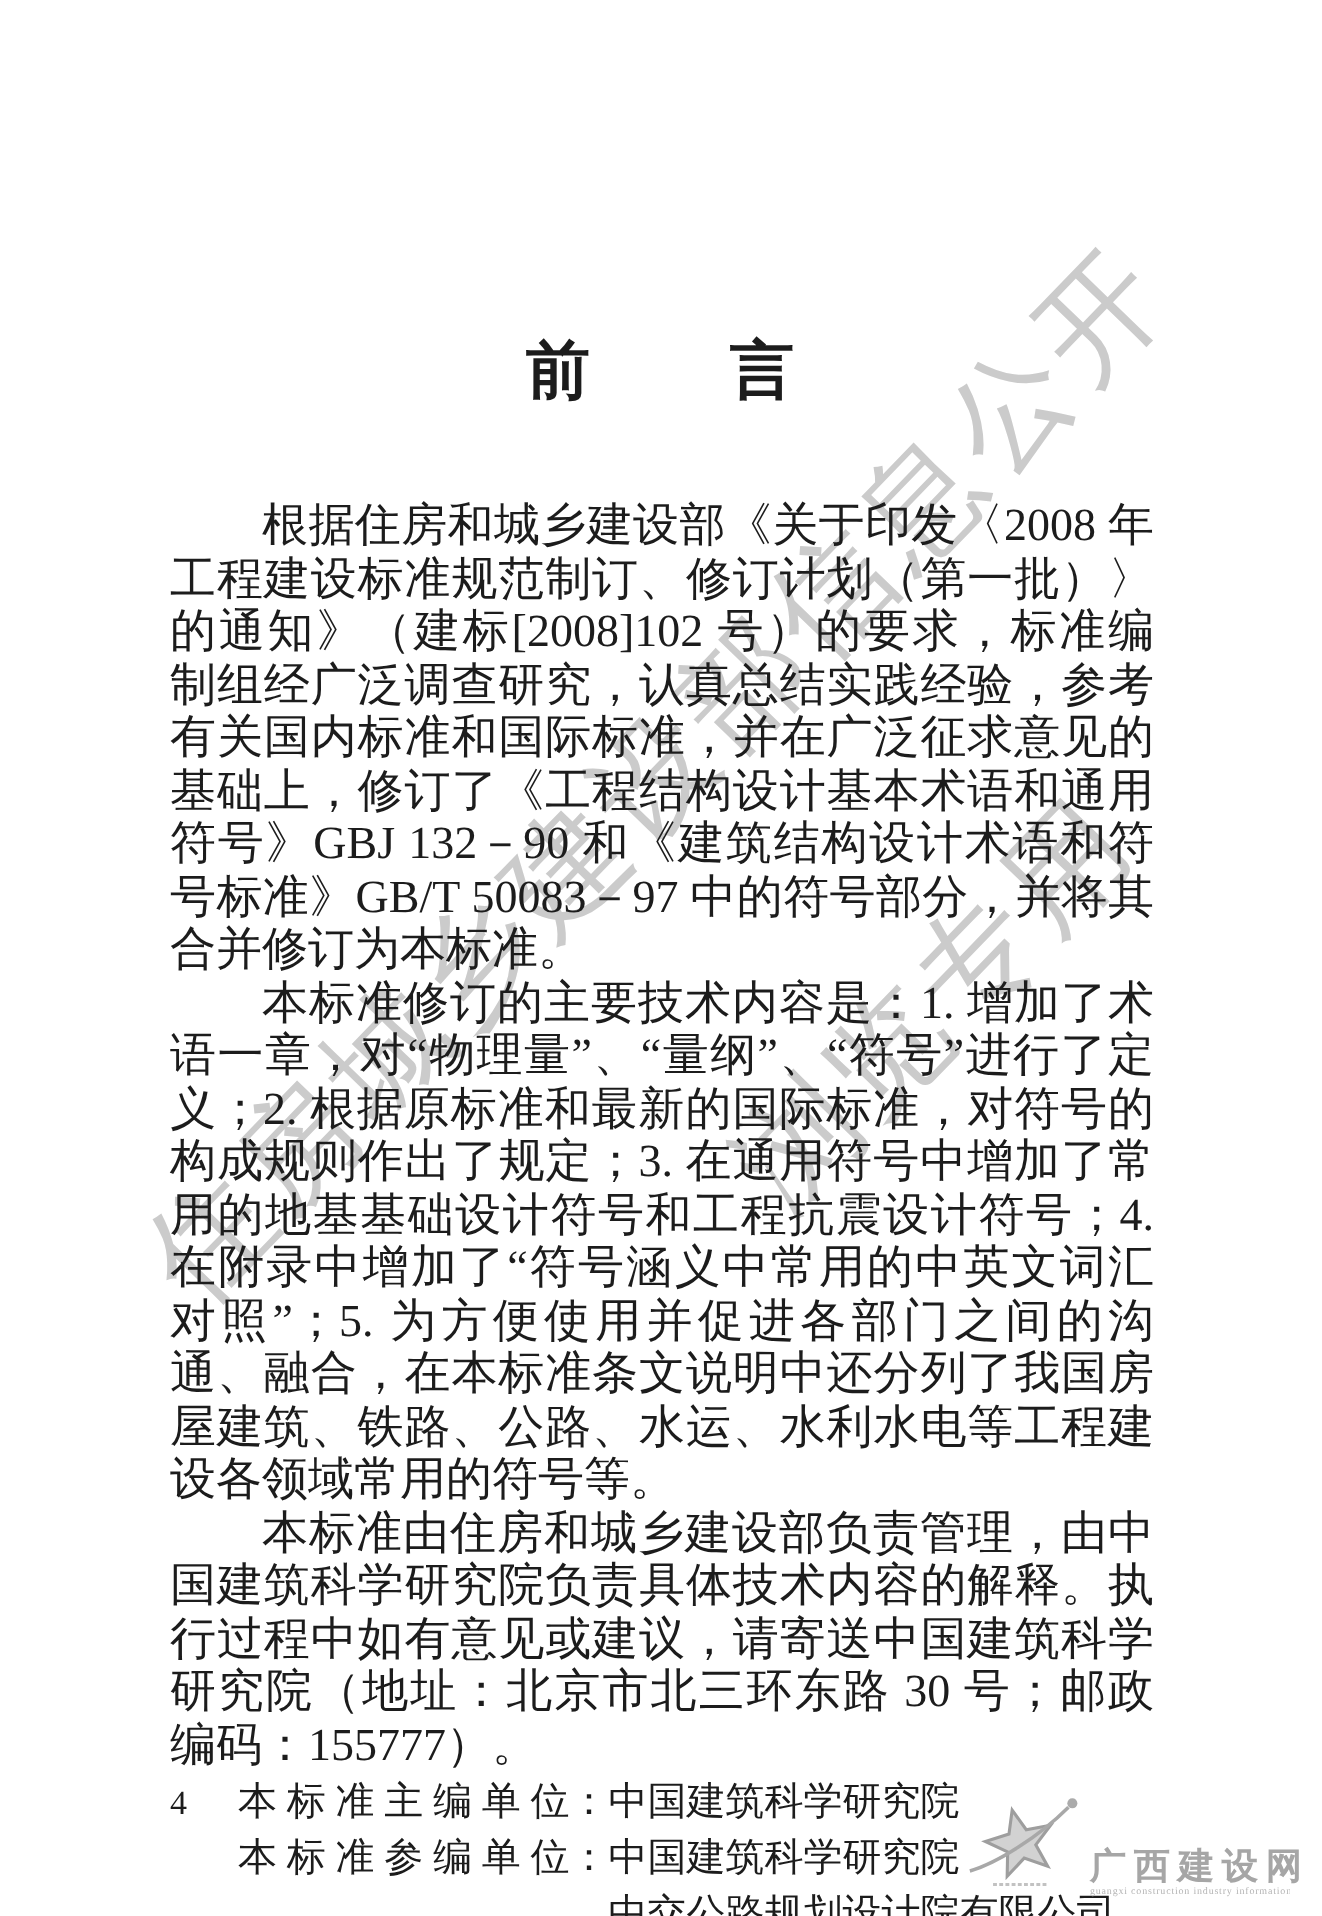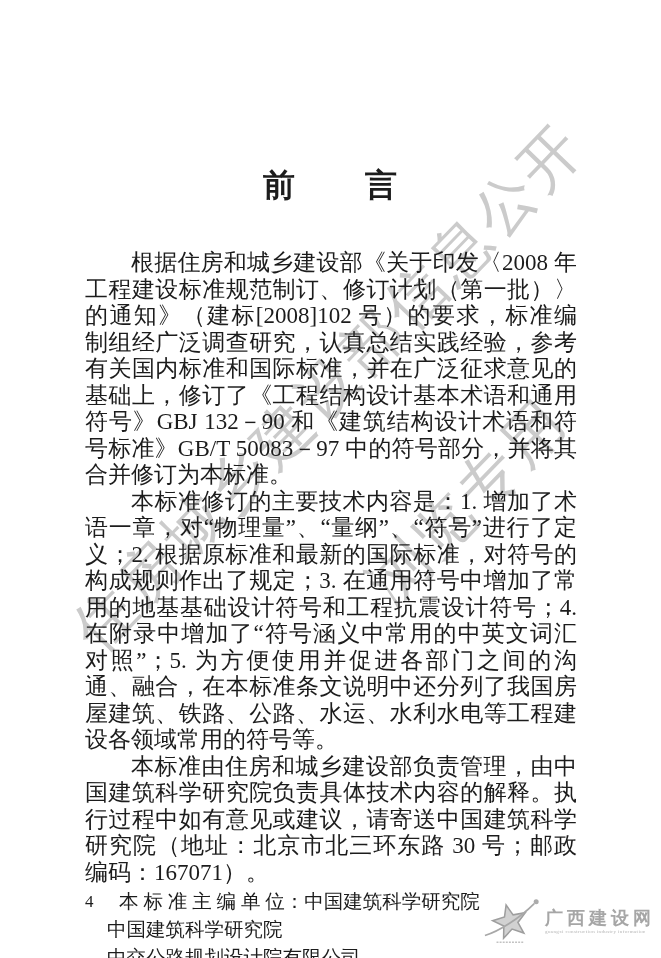--- a/index.html
+++ b/index.html
@@ -76,21 +76,21 @@
     z-index:1;
     left:85px;top:892px;
     font-size:17px;
   }
   
   .logo{
     position:absolute;
     z-index:1;
     right:6px;bottom:8px;
     display:flex;
-    align-items:center;
+    align-items:flex-end;
   }
   .logo-mark{display:block;}
   .logo-textcol{
     display:flex;
     flex-direction:column;
     margin-left:4px;
   }
   .logo-name{
     font-size:18px;
     letter-spacing:4px;
@@ -116,31 +116,32 @@
 
   <div class="wm wm1" style="color: rgb(203, 203, 203);">住房城乡建设部信息公开</div>
   <div class="wm wm2" style="color: rgb(203, 203, 203);">浏览专用</div>
 
   <div class="content">
     <h1 class="doc-title">前　　言</h1>
 
     <div class="paragraphs">
       <p>根据住房和城乡建设部《关于印发〈2008 年工程建设标准规范制订、修订计划（第一批）〉的通知》（建标[2008]102 号）的要求，标准编制组经广泛调查研究，认真总结实践经验，参考有关国内标准和国际标准，并在广泛征求意见的基础上，修订了《工程结构设计基本术语和通用符号》GBJ 132－90 和《建筑结构设计术语和符号标准》GB/T 50083－97 中的符号部分，并将其合并修订为本标准。</p>
       <p>本标准修订的主要技术内容是：1. 增加了术语一章，对“物理量”、“量纲”、“符号”进行了定义；2. 根据原标准和最新的国际标准，对符号的构成规则作出了规定；3. 在通用符号中增加了常用的地基基础设计符号和工程抗震设计符号；4. 在附录中增加了“符号涵义中常用的中英文词汇对照”；5. 为方便使用并促进各部门之间的沟通、融合，在本标准条文说明中还分列了我国房屋建筑、铁路、公路、水运、水利水电等工程建设各领域常用的符号等。</p>
-      <p>本标准由住房和城乡建设部负责管理，由中国建筑科学研究院负责具体技术内容的解释。执行过程中如有意见或建议，请寄送中国建筑科学研究院（地址：北京市北三环东路 30 号；邮政编码：167071）。</p>
+      <p>本标准由住房和城乡建设部负责管理，由中国建筑科学研究院负责具体技术内容的解释。执行过程中如有意见或建议，请寄送中国建筑科学研究院（地址：北京市北三环东路 30 号；邮政编码：155777）。</p>
     </div>
 
     <div class="credits">
       <div class="credit-row">
         <span class="credit-label">本 标 准 主 编 单 位：</span>
         <span class="credit-orgs">
           <div>中国建筑科学研究院</div>
         </span>
       </div>
       <div class="credit-row">
+        <span class="credit-label">本 标 准 参 编 单 位：</span>
         <span class="credit-orgs">
           <div>中国建筑科学研究院</div>
           <div>中交公路规划设计院有限公司</div>
           <div>中交水运规划设计院有限公司</div>
         </span>
       </div>
     </div>
   </div>
 
   <div class="page-number">4</div>

